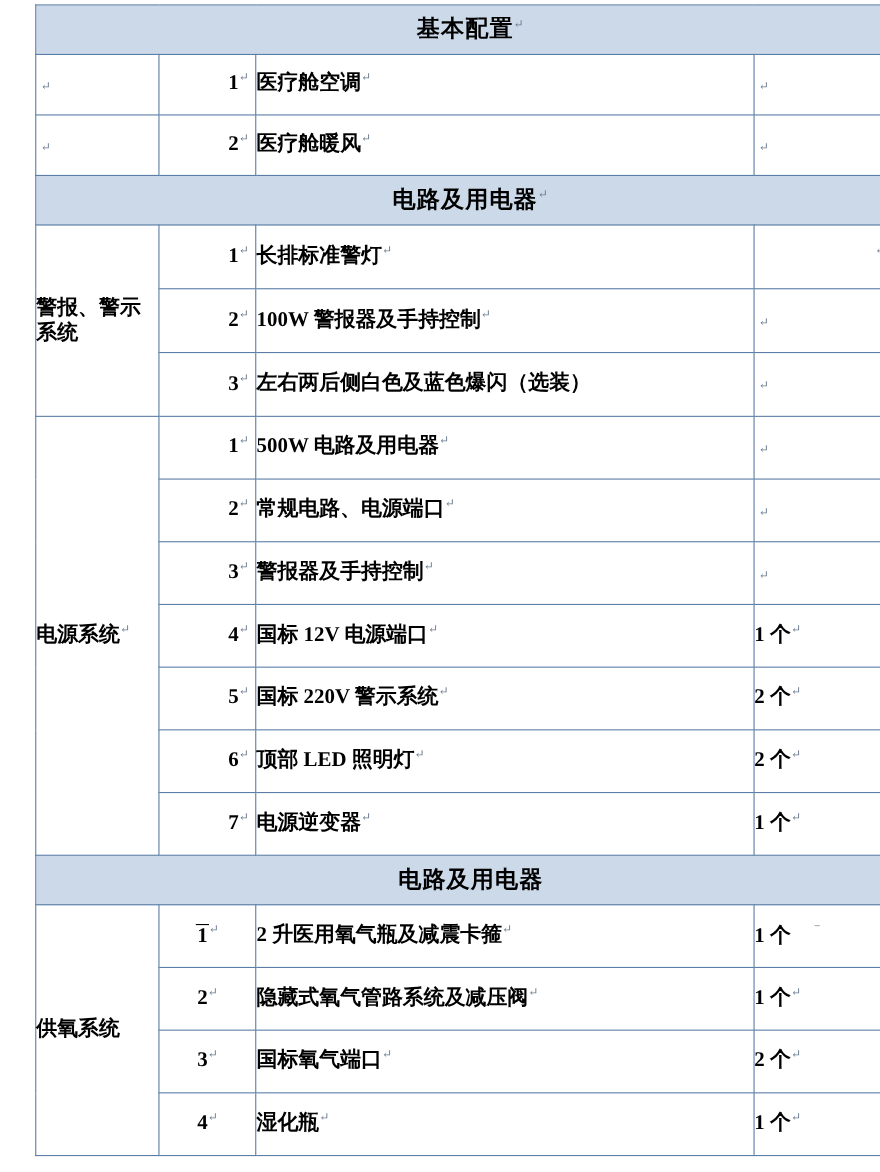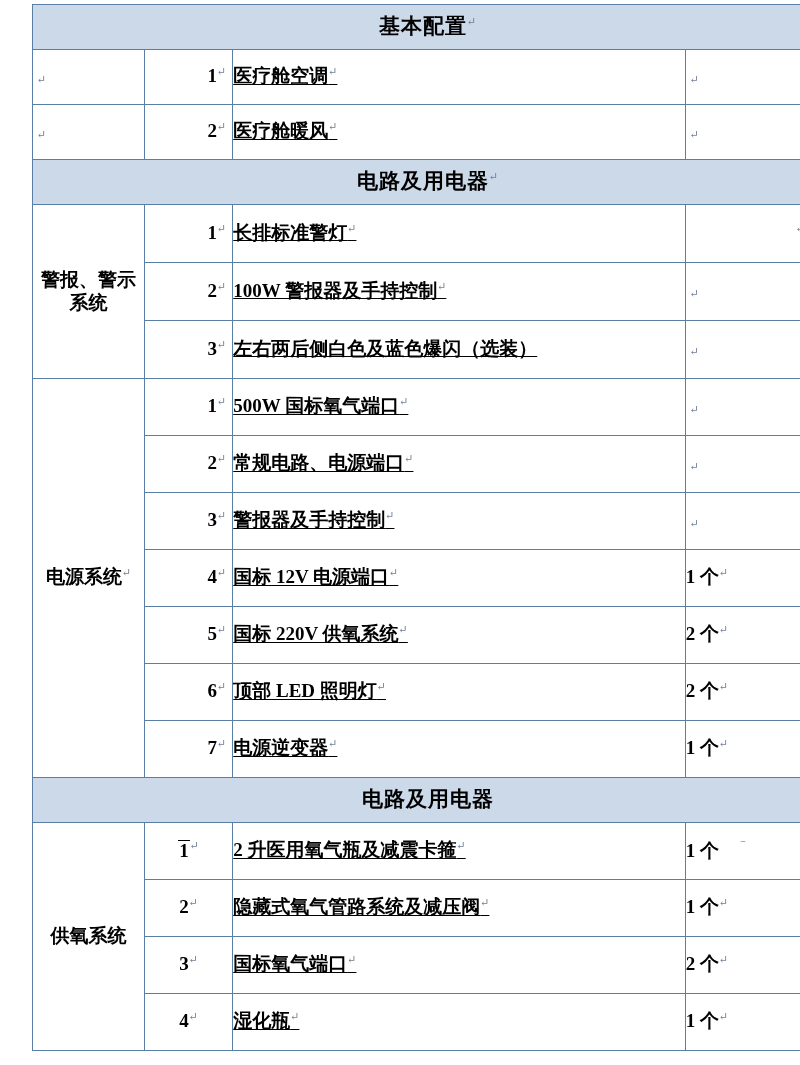--- a/index.html
+++ b/index.html
@@ -43,40 +43,38 @@
 
   tr.section td {
     background: #ccd9e9;
     text-align: center;
     font-weight: bold;
     font-size: 21px;
     height: 44px;
     letter-spacing: 1px;
   }
   td.group {
-    text-align: center;
     font-weight: bold;
     font-size: 19px;
     padding: 0 2px;
   }
   td.num {
     text-align: center;
     font-weight: bold;
     font-size: 19px;
   }
   td.num.right {
     text-align: right;
     padding-right: 6px;
   }
   td.item {
     text-align: left;
     padding-left: 7px;
     font-weight: bold;
     font-size: 19px;
-    text-decoration: underline;
   }
   td.qty {
     text-align: left;
     padding-left: 7px;
     font-weight: bold;
     font-size: 19px;
   }
   td.blank { }
   .mk {
     font-size: 11px;
@@ -153,41 +151,41 @@
       </tr>
       <tr>
         <td class="num right h-row"><span>3</span><span class="mk">↵</span></td>
         <td class="item"><span>左右两后侧白色及蓝色爆闪（选装）</span></td>
         <td class="qty"><span class="mk-left">↵</span></td>
       </tr>
 
       <tr>
         <td class="group" rowspan="7"><span>电源系统</span><span class="mk">↵</span></td>
         <td class="num right h-row2"><span>1</span><span class="mk">↵</span></td>
-        <td class="item"><span>500W 国标氧气端口</span><span class="mk">↵</span></td>
+        <td class="item"><span>500W 电路及用电器</span><span class="mk">↵</span></td>
         <td class="qty"><span class="mk-left">↵</span></td>
       </tr>
       <tr>
         <td class="num right h-row2"><span>2</span><span class="mk">↵</span></td>
         <td class="item"><span>常规电路、电源端口</span><span class="mk">↵</span></td>
         <td class="qty"><span class="mk-left">↵</span></td>
       </tr>
       <tr>
         <td class="num right h-row2"><span>3</span><span class="mk">↵</span></td>
         <td class="item"><span>警报器及手持控制</span><span class="mk">↵</span></td>
         <td class="qty"><span class="mk-left">↵</span></td>
       </tr>
       <tr>
         <td class="num right h-row2"><span>4</span><span class="mk">↵</span></td>
         <td class="item"><span>国标 12V 电源端口</span><span class="mk">↵</span></td>
         <td class="qty"><span>1 个</span><span class="mk">↵</span></td>
       </tr>
       <tr>
         <td class="num right h-row2"><span>5</span><span class="mk">↵</span></td>
-        <td class="item"><span>国标 220V 供氧系统</span><span class="mk">↵</span></td>
+        <td class="item"><span>国标 220V 警示系统</span><span class="mk">↵</span></td>
         <td class="qty"><span>2 个</span><span class="mk">↵</span></td>
       </tr>
       <tr>
         <td class="num right h-row2"><span>6</span><span class="mk">↵</span></td>
         <td class="item"><span>顶部 LED 照明灯</span><span class="mk">↵</span></td>
         <td class="qty"><span>2 个</span><span class="mk">↵</span></td>
       </tr>
       <tr>
         <td class="num right h-row2"><span>7</span><span class="mk">↵</span></td>
         <td class="item"><span>电源逆变器</span><span class="mk">↵</span></td>

